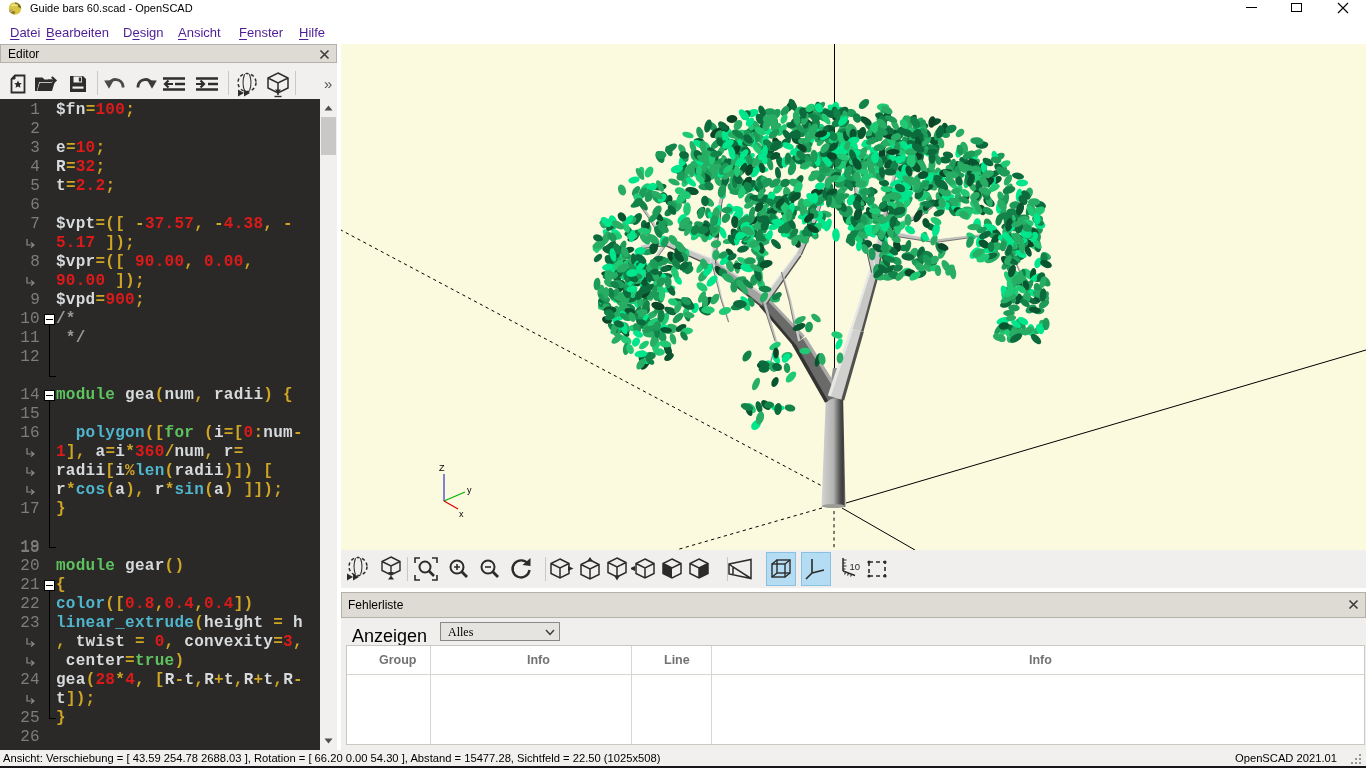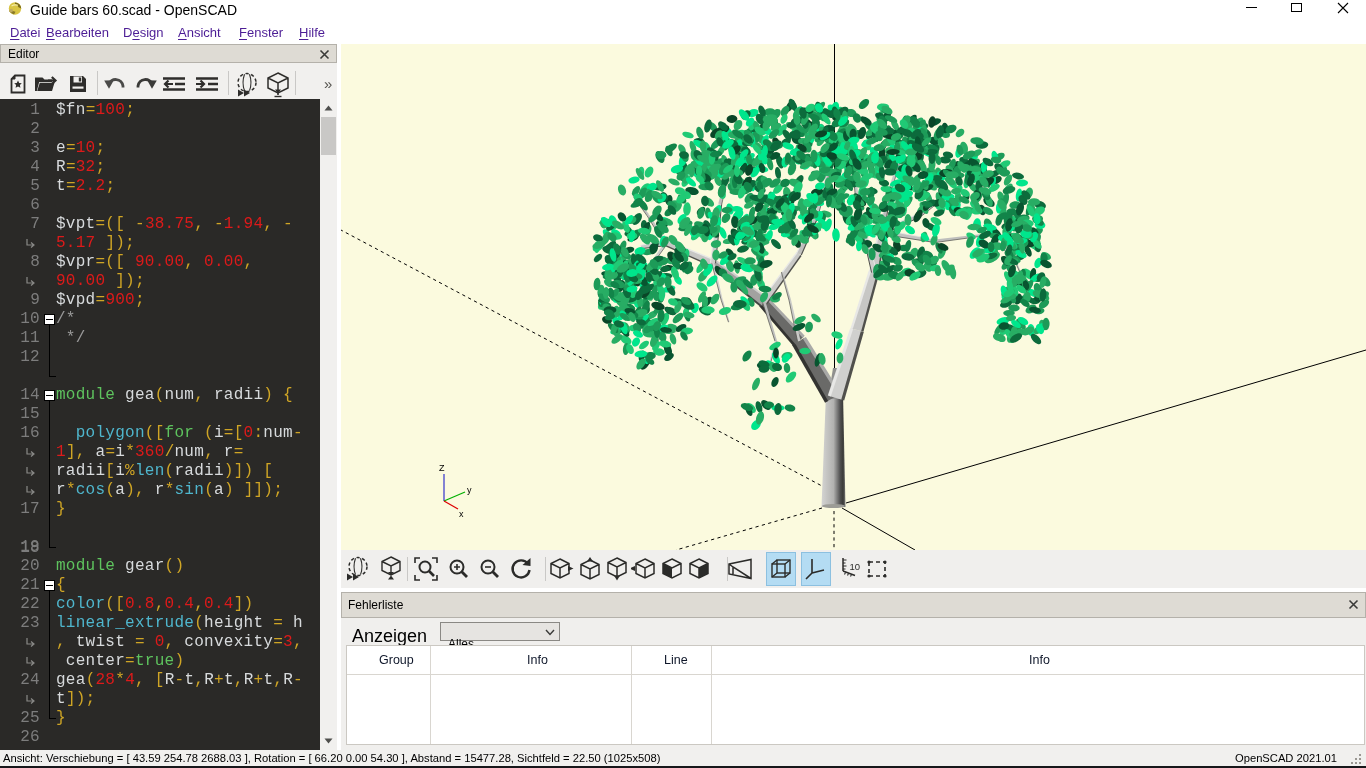--- a/index.html
+++ b/index.html
@@ -1,55 +1,55 @@
 <!DOCTYPE html>
 <html><head><meta charset="utf-8"><style>
 * { margin:0; padding:0; box-sizing:border-box; }
 html,body { width:1366px; height:768px; overflow:hidden; background:#fff;
   font-family:"Liberation Sans", sans-serif; }
 .abs { position:absolute; }
 #titlebar { left:0; top:0; width:1366px; height:22px; background:#fff; }
-#titletext { left:30px; top:2px; font-size:14px; color:#000; }
+#titletext { left:30px; top:2px; font-size:11px; color:#000; }
 #menubar { left:0; top:22px; width:1366px; height:22px; background:#fff; }
 .mi { top:0; height:22px; line-height:22px; font-size:13px; color:#4c1d95; }
 .mi u { text-decoration:underline; text-underline-offset:2px; }
 #edpanel { left:0; top:44px; width:337px; height:706px; background:#0f766e;padding-left:48px; }
 #edhead { left:0; top:0px; width:337px; height:19px; background:#dedbd4;
   border:1px solid #b4b1aa; }
 #edhead span { position:absolute; left:7px; top:2px; font-size:12px; color:#000; }
 #edtools { left:0; top:19px; width:337px; height:36px; background:#f1f0ee; }
 .vsep { position:absolute; width:1px; background:#c9c8c6; }
 #edcode { left:0; top:55px; width:320px; height:651px; background:#2a2927; overflow:hidden; }
 .crow { position:absolute; left:0; width:320px; height:19px; font-family:"Liberation Mono",monospace;
   font-size:16px; letter-spacing:0.27px; line-height:19px; white-space:pre; }
 .gut { position:absolute; left:0; top:0; width:40px; text-align:right; color:#7d7d7d; }
-.cod { position:absolute; left:56px; top:0; font-weight:normal; }
+.cod { position:absolute; left:56px; top:0; font-weight:bold; }
 .w { color:#d7dadc; } .o { color:#cfa525; } .n { color:#dd1a1a; }
 .k { color:#5ec35e; } .b { color:#4fb6cd; } .c { color:#999999; }
 .fold { position:absolute; left:44px; width:11px; height:11px; background:#fff;
   border:1px solid #000; }
 .fold:after { content:""; position:absolute; left:1px; right:1px; top:4px; height:1px; background:#000; }
 .fline { position:absolute; left:49px; width:1px; background:#000; }
 .ftick { position:absolute; left:49px; width:7px; height:1px; background:#000; }
 .wrapm { position:absolute; left:24px; }
 #edsb { left:320px; top:55px; width:17px; height:651px; background:#f1f0ee; }
 #edsb .thumb { position:absolute; left:1px; top:18px; width:15px; height:38px; background:#c9c8c6; }
 #viewport { left:341px; top:44px; width:1025px; height:506px; background:#fbfade; }
 #vtools { left:341px; top:550px; width:1025px; height:38px; background:#f0efed; }
 #errhead { left:341px; top:592px; width:1025px; height:26px; background:#dedbd4;
   border:1px solid #b4b1aa; }
 #errhead span { position:absolute; left:6px; top:5px; font-size:12px; color:#000; }
 #errbody { left:341px; top:618px; width:1025px; height:132px; background:#f0efed; }
 #anz { position:absolute; left:11px; top:8px; font-size:18px; color:#000; }
 #combo { position:absolute; left:99px; top:4px; width:120px; height:19px; background:#e6e4e1;
   border:1px solid #8a8884; font-size:12px; color:#000; }
-#combo span { position:absolute; left:7px; top:14px; }
+#combo span { position:absolute; left:7px; top:2px;font-family:Liberation Serif, serif; }
 #table { position:absolute; left:5px; top:27px; width:1019px; height:100px; background:#fff;
   border:1px solid #cbc8c2; }
-.th { position:absolute; top:7px; font-size:12.5px; font-weight:normal; color:#0f172a; }
+.th { position:absolute; top:7px; font-size:12.5px; font-weight:bold; color:#737373; }
 .tdiv { position:absolute; top:0; width:1px; height:98px; background:#d9d6d0; }
 .thbot { position:absolute; left:0; top:28px; width:1017px; height:1px; background:#d9d6d0; }
 #statusbar { left:0; top:750px; width:1366px; height:16px; background:#f1f0ee; }
 #statusbar .lt { position:absolute; left:3px; top:2px; font-size:11.2px; color:#000; }
 #statusbar .rt { position:absolute; right:29px; top:2px; font-size:11.2px; color:#000; }
 #bottomstrip { left:0; top:766px; width:1366px; height:2px; background:#17171a; }
 .winbtn { position:absolute; top:0; }
 </style></head><body>
 
 <div id="titlebar" class="abs">
@@ -132,21 +132,21 @@
 </svg>
 <span class="abs" style="left:324px;top:12px;font-size:15px;color:#55544f">»</span>
 </div>
 <div id="edcode" class="abs">
 <div class="crow" style="top:2px"><span class="gut">1</span><span class="cod"><span class="w">$fn</span><span class="o">=</span><span class="n">100</span><span class="o">;</span></span></div>
 <div class="crow" style="top:21px"><span class="gut">2</span><span class="cod"></span></div>
 <div class="crow" style="top:40px"><span class="gut">3</span><span class="cod"><span class="w">e</span><span class="o">=</span><span class="n">10</span><span class="o">;</span></span></div>
 <div class="crow" style="top:59px"><span class="gut">4</span><span class="cod"><span class="w">R</span><span class="o">=</span><span class="n">32</span><span class="o">;</span></span></div>
 <div class="crow" style="top:78px"><span class="gut">5</span><span class="cod"><span class="w">t</span><span class="o">=</span><span class="n">2.2</span><span class="o">;</span></span></div>
 <div class="crow" style="top:97px"><span class="gut">6</span><span class="cod"></span></div>
-<div class="crow" style="top:116px"><span class="gut">7</span><span class="cod"><span class="w">$vpt</span><span class="o">=([</span><span class="w"> </span><span class="o">-</span><span class="n">38.75</span><span class="o">,</span><span class="w"> </span><span class="o">-</span><span class="n">1.94</span><span class="o">,</span><span class="w"> </span><span class="o">-</span></span></div>
+<div class="crow" style="top:116px"><span class="gut">7</span><span class="cod"><span class="w">$vpt</span><span class="o">=([</span><span class="w"> </span><span class="o">-</span><span class="n">37.57</span><span class="o">,</span><span class="w"> </span><span class="o">-</span><span class="n">4.38</span><span class="o">,</span><span class="w"> </span><span class="o">-</span></span></div>
 <div class="crow" style="top:135px"><svg class="wrapm" style="top:4px" width="14" height="12" viewBox="0 0 14 12">
           <path d="M3 1 V7 H9 M7 4.5 L10 7 L7 9.5" fill="none" stroke="#8a8a88" stroke-width="1.2"></path>
         </svg><span class="cod"><span class="n">5.17</span><span class="w"> </span><span class="o">]);</span></span></div>
 <div class="crow" style="top:154px"><span class="gut">8</span><span class="cod"><span class="w">$vpr</span><span class="o">=([</span><span class="w"> </span><span class="n">90.00</span><span class="o">,</span><span class="w"> </span><span class="n">0.00</span><span class="o">,</span></span></div>
 <div class="crow" style="top:173px"><svg class="wrapm" style="top:4px" width="14" height="12" viewBox="0 0 14 12">
           <path d="M3 1 V7 H9 M7 4.5 L10 7 L7 9.5" fill="none" stroke="#8a8a88" stroke-width="1.2"></path>
         </svg><span class="cod"><span class="n">90.00</span><span class="w"> </span><span class="o">]);</span></span></div>
 <div class="crow" style="top:192px"><span class="gut">9</span><span class="cod"><span class="w">$vpd</span><span class="o">=</span><span class="n">900</span><span class="o">;</span></span></div>
 <div class="crow" style="top:211px"><span class="gut">10</span><span class="cod"><span class="c">/*</span></span></div>
 <div class="crow" style="top:230px"><span class="gut">11</span><span class="cod"><span class="c"> */</span></span></div>

